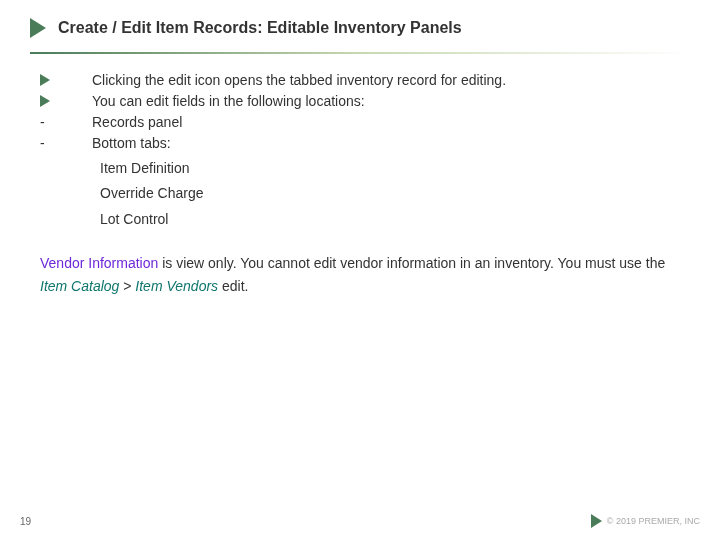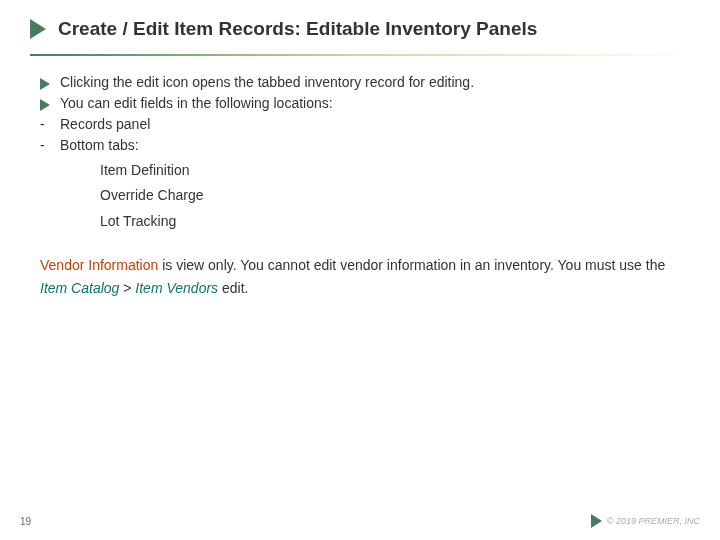--- a/index.html
+++ b/index.html
@@ -37,21 +37,21 @@
       width: 0;
       height: 0;
       border-top: 10px solid transparent;
       border-bottom: 10px solid transparent;
       border-left: 16px solid #4a7c59;
       margin-right: 12px;
       flex-shrink: 0;
     }
 
     .header-title {
-      font-size: 19px;
+      font-size: 16px;
       font-weight: bold;
       color: #333333;
     }
 
     .divider {
       height: 2px;
       background: linear-gradient(to right, #4a7c59, #c8d8b0, #ffffff);
       margin-bottom: 18px;
     }
 
@@ -60,22 +60,23 @@
       padding-left: 10px;
     }
 
     .bullet-list {
       list-style: none;
       margin-bottom: 6px;
     }
 
     .bullet-item {
       display: flex;
-      align-items: flex-end;
+      align-items: flex-start;
       margin-bottom: 5px;
+      gap: 32px;
     }
 
     .arrow-icon {
       width: 0;
       height: 0;
       border-top: 6px solid transparent;
       border-bottom: 6px solid transparent;
       border-left: 10px solid #4a7c59;
       margin-right: 10px;
       margin-top: 2px;
@@ -103,21 +104,21 @@
     }
 
     .vendor-paragraph {
       margin-top: 22px;
       line-height: 1.6;
       font-size: 14px;
       color: #333333;
     }
 
     .vendor-highlight {
-      color: #c2410c;
+      color: #6d28d9;
       font-weight: normal;
     }
 
     .italic-link {
       color: #0f766e;
       font-style: italic;
     }
 
     .footer {
       position: absolute;
@@ -131,21 +132,20 @@
       color: #999999;
     }
 
     .footer-page {
       color: #666;
     }
 
     .footer-copyright {
       font-size: 9px;
       color: #aaaaaa;
-      font-style: italic;
     }
 
     .footer-logo {
       display: flex;
       align-items: center;
     }
 
     .footer-logo-icon {
       width: 0;
       height: 0;
@@ -189,21 +189,21 @@
     </ul>
 
     <ul class="indent-list">
       <li class="indent-item">
         <span>Item Definition</span>
       </li>
       <li class="indent-item">
         <span>Override Charge</span>
       </li>
       <li class="indent-item">
-        <span>Lot Tracking</span>
+        <span>Lot Control</span>
       </li>
     </ul>
 
     <div class="vendor-paragraph">
       <span class="vendor-highlight">Vendor Information</span><span> is view only. You cannot edit vendor information in an inventory. You must use the </span><span class="italic-link">Item Catalog</span><span> &gt; </span><span class="italic-link">Item Vendors</span><span> edit.</span>
     </div>
 
   </div>
 
 </div>

